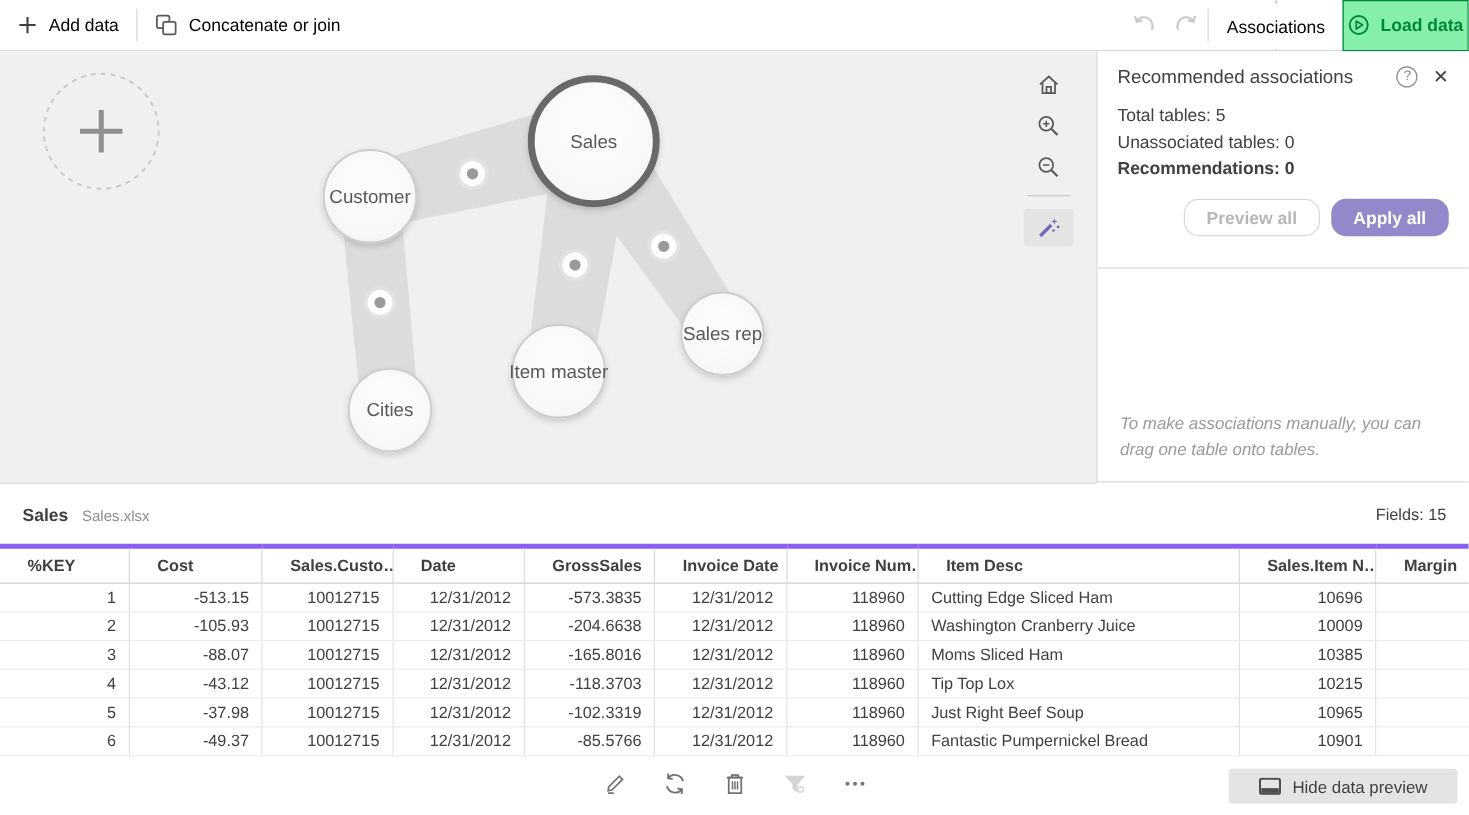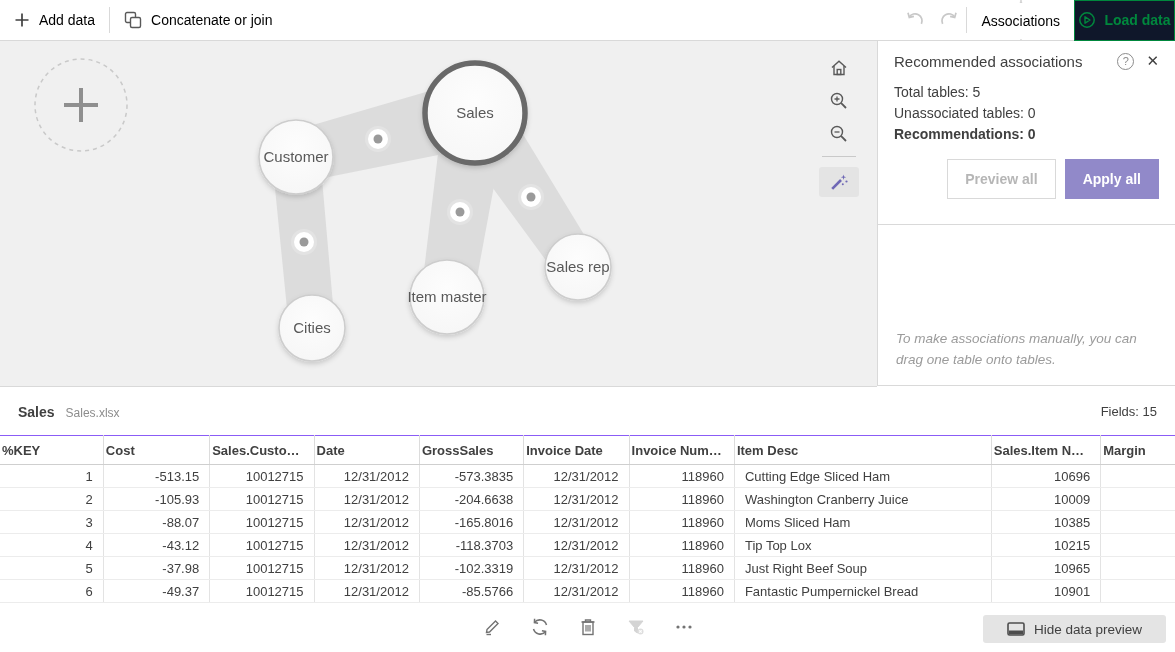--- a/index.html
+++ b/index.html
@@ -10,21 +10,21 @@
   
   .topbar { position:absolute; top:0; left:0; width:1175px; height:41px;
     background:#fff; border-bottom:1px solid #d9d9d9; display:flex; align-items:center; }
   .tb-item { display:flex; align-items:center; gap:9px; padding:0 14px; height:40px;
     font-size:14px; color:#000000; cursor:pointer; white-space:nowrap;text-align:right; }
   .tb-sep { width:1px; height:26px; background:#d9d9d9; }
   .tb-right { margin-left:auto; display:flex; align-items:center; }
   .tb-iconbtn { width:34px; height:40px; display:flex; align-items:center; justify-content:center; }
   .loadbtn { width:101px; height:41px; border:1px solid var(--green); display:flex;
     align-items:center; justify-content:center; gap:8px; color:var(--green);
-    font-size:14px; font-weight:bold; background:#0f172a; cursor:pointer; }
+    font-size:14px; font-weight:bold; background:#86efac; cursor:pointer; }
 
   
   .main { position:absolute; top:41px; left:0; width:1175px; height:347px; }
   .canvas { position:absolute; top:0; left:0; width:877px; height:346px;
     background:#f0f0f0; border-bottom:1px solid #d9d9d9; }
   .canvas svg.scene { position:absolute; top:0; left:0; }
   .canvas-controls { position:absolute; top:10px; right:18px; width:40px;
     display:flex; flex-direction:column; align-items:center; }
   .cbtn { width:40px; height:33px; display:flex; align-items:center; justify-content:center; cursor:pointer; }
   .cdiv { width:34px; height:1px; background:#c9c9c9; margin:6px 0 10px; }
@@ -38,37 +38,37 @@
   .panel-top { padding:11px 16px 25px; border-bottom:1px solid #d9d9d9; }
   .panel-title-row { display:flex; align-items:center; margin-bottom:12px; }
   .panel-title { font-size:15px; color:#404040; }
   .panel-title-icons { margin-left:auto; display:flex; align-items:center; gap:12px; }
   .help-icon { width:17px; height:17px; border:1px solid #8c8c8c; border-radius:50%;
     color:#8c8c8c; font-size:11px; display:flex; align-items:center; justify-content:center; cursor:pointer; }
   .close-icon { font-size:15px; color:#404040; cursor:pointer; }
   .stat { font-size:14px; line-height:21px; color:#404040; }
   .stat.bold { font-weight:bold; }
   .panel-buttons { display:flex; justify-content:flex-end; gap:9px; margin-top:14px; }
-  .btn { height:40px; padding:0 17px; font-size:14px; font-weight:bold; border-radius:0;
+  .btn { height:30px; padding:0 17px; font-size:14px; font-weight:bold; border-radius:12px;
     display:flex; align-items:center; cursor:pointer; }
   .btn.ghost { background:#fff; border:1px solid #d9d9d9; color:#b6b6b6; }
   .btn.primary { background:var(--purple); border:1px solid var(--purple); color:#fff; }
   .panel-body { flex:1; display:flex; }
   .hint { margin-top:auto; padding:0 18px 14px; font-size:13.5px; font-style:italic;
     color:#9b9b9b; line-height:1.55; }
 
   
   .preview { position:absolute; top:388px; left:0; width:1175px; height:264px; background:#fff; }
   .preview-head { height:47px; display:flex; align-items:center; padding:0 18px; }
   .pv-table-name { font-size:14px; font-weight:bold; color:#404040; }
   .pv-file-name { font-size:12px; color:#8c8c8c; margin-left:11px; padding-top:2px; }
   .pv-fields { margin-left:auto; font-size:13px; color:#404040; }
   table.grid { width:1175px; border-collapse:collapse; table-layout:fixed; }
-  table.grid th { border-top:1px solid #8b5cf6; border-bottom:1px solid #cfcfcf;
-    border-right:1px solid #dcdcdc; height:29px; padding:0 2px; font-size:13px;
+  table.grid th { border-top:4px solid #8b5cf6; border-bottom:1px solid #cfcfcf;
+    border-right:1px solid #dcdcdc; height:29px; padding:0 22px; font-size:13px;
     font-weight:bold; color:#404040; text-align:left; white-space:nowrap; overflow:hidden; }
   table.grid td { border-right:1px solid #e3e3e3; border-bottom:1px solid #ececec;
     height:23px; padding:0 10px; font-size:13px; color:#404040; white-space:nowrap; overflow:hidden; }
   table.grid th:last-child, table.grid td:last-child { border-right:none; }
   td.num { text-align:right; } td.txt { text-align:left; }
 
   .preview-footer { position:absolute; left:0; bottom:0; width:1175px; height:50px;
     display:flex; align-items:center; justify-content:center; gap:26px; }
   .f-icon { width:22px; height:22px; display:flex; align-items:center; justify-content:center; cursor:pointer; }
   .hide-preview { position:absolute; right:9px; bottom:9px; height:28px; background:#e4e4e4;

